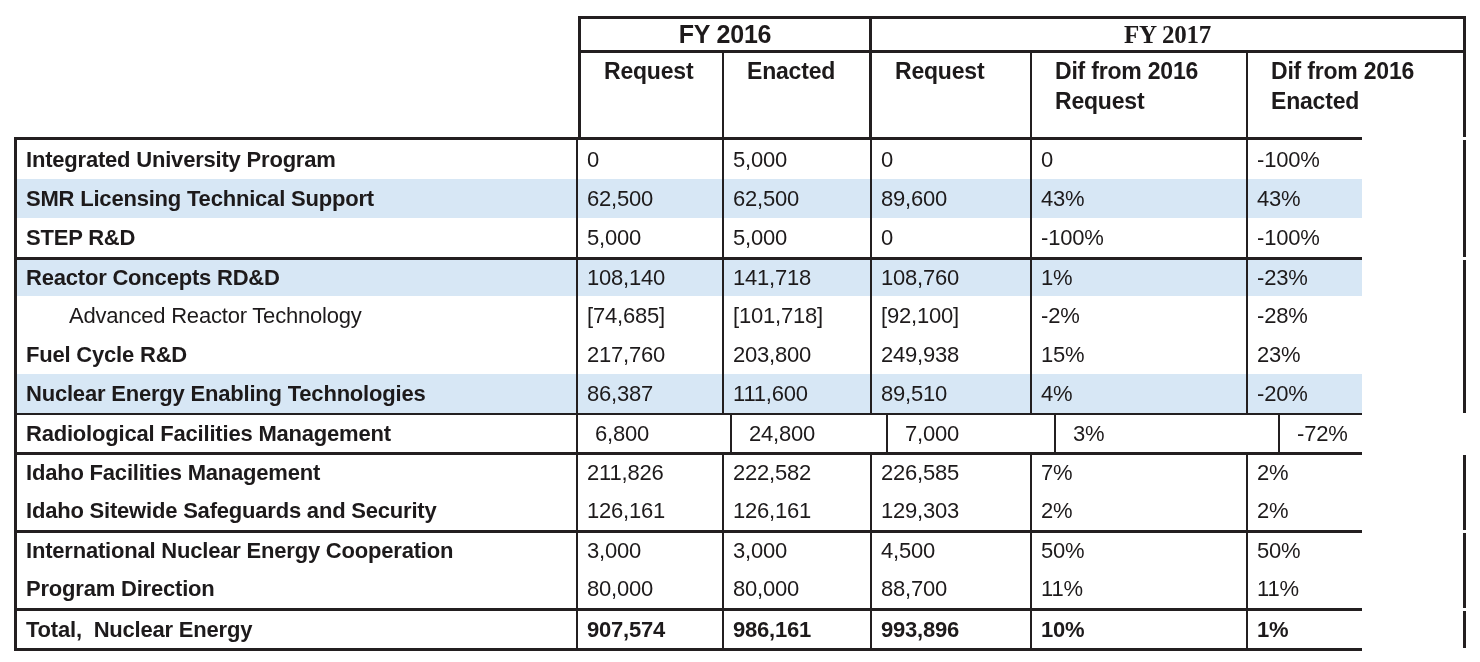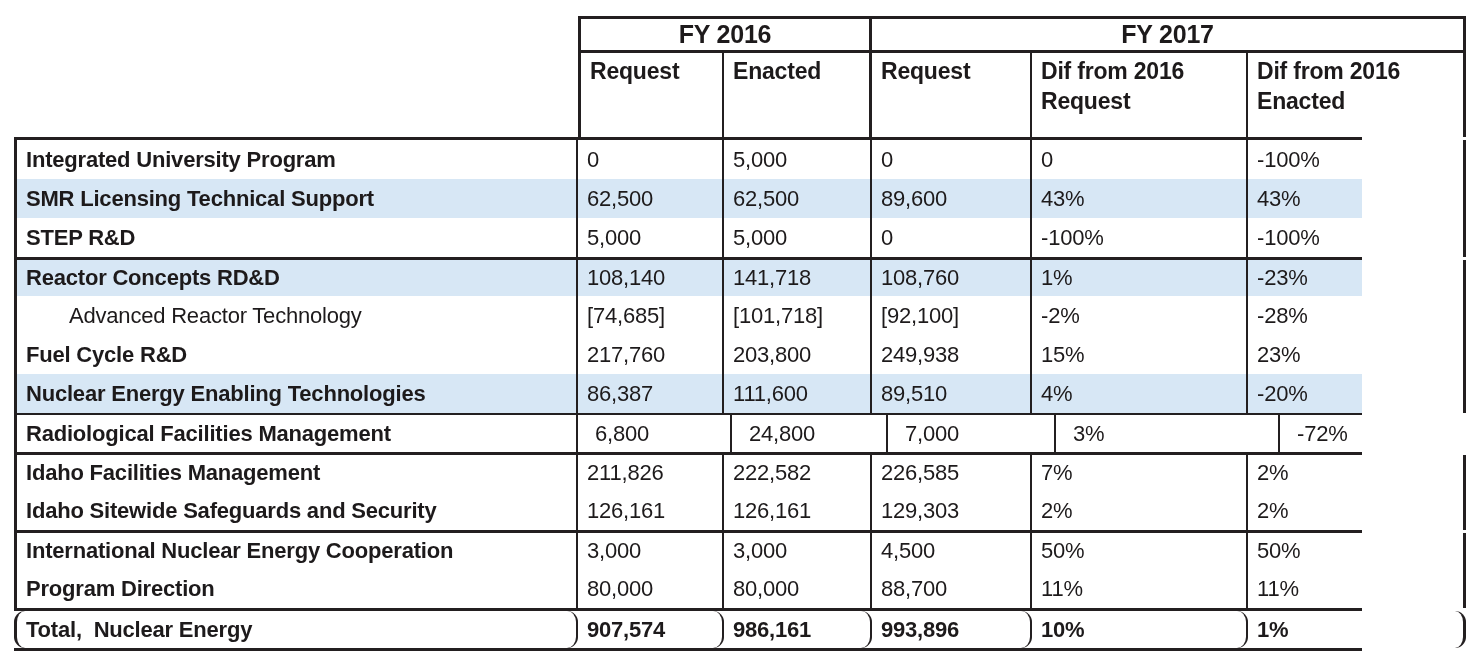--- a/index.html
+++ b/index.html
@@ -19,24 +19,24 @@
 
   
   .hdr{grid-template-rows:37px 84px;}
   .h-spacer{grid-column:1;background:transparent;}
   .h-group{
     display:flex;align-items:center;justify-content:center;
     font-weight:bold;font-size:25px;
     border:3px solid var(--border);
   }
   .h-fy16{grid-column:2/4;grid-row:1;}
-  .h-fy17{grid-column:4/7;grid-row:1;border-left:none;}
+  .h-fy17{grid-column:4/7;grid-row:1;border-left:none;font-family:Liberation Serif, serif;}
   .h-col{
     grid-row:2;font-weight:bold;font-size:23px;line-height:1.3;
-    padding:4px 8px 0 9px;
+    padding:4px 8px 0 23px;
     border-right:2px solid var(--border);
   }
   .h-col.first{grid-column:2;border-left:3px solid var(--border);}
   .h-col.c3{grid-column:3;border-right:3px solid var(--border);}
   .h-col.c4{grid-column:4;}
   .h-col.c5{grid-column:5;}
   .h-col.c6{grid-column:6;border-right:3px solid var(--border);}
 
   
   .body{
@@ -44,21 +44,21 @@
     border-bottom:3px solid var(--border);
   }
   .row{
     display:grid;grid-template-columns:564px 146px 148px 160px 216px 218px;
     height:39px;background:#ffffff;
   }
   .row.hl{background:var(--hl);}
   .row.bt-thick{border-top:3px solid var(--border);text-align:right;}
   .row.bt-thin{border-top:2px solid var(--border);gap:8px;}
   .row.total{height:40px;}
-  .row.total .cell{font-weight:bold;border-radius:11px;}
+  .row.total .cell{font-weight:bold;}
   .cell{
     display:flex;align-items:center;
     font-size:22px;padding:0 8px 0 9px;
     border-right:2px solid var(--border);
     overflow:hidden;white-space:pre-wrap;
   }
   .cell.name{font-weight:bold;border-left:3px solid var(--border);}
   .cell.name.normal{font-weight:normal;}
   .cell.name.indent{padding-left:52px;}
   .cell.val{font-weight:normal;}

